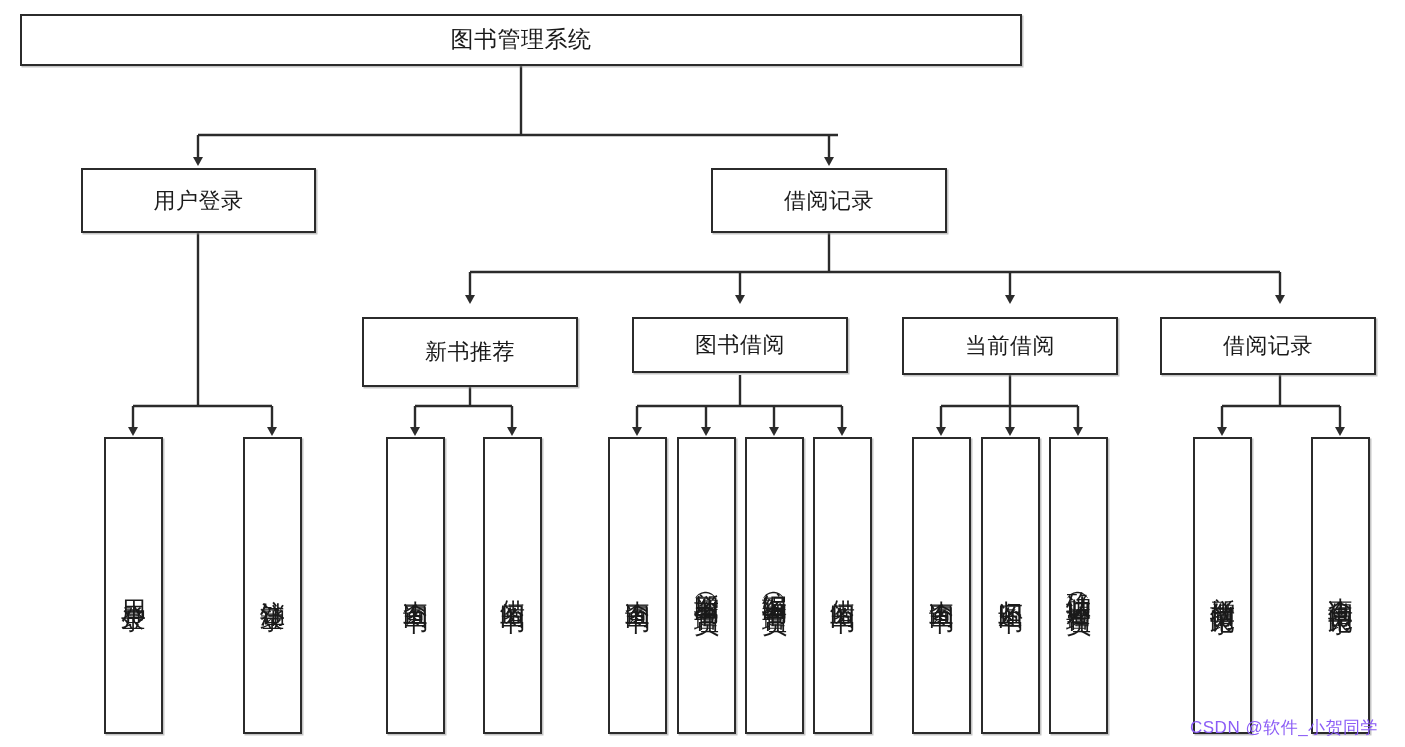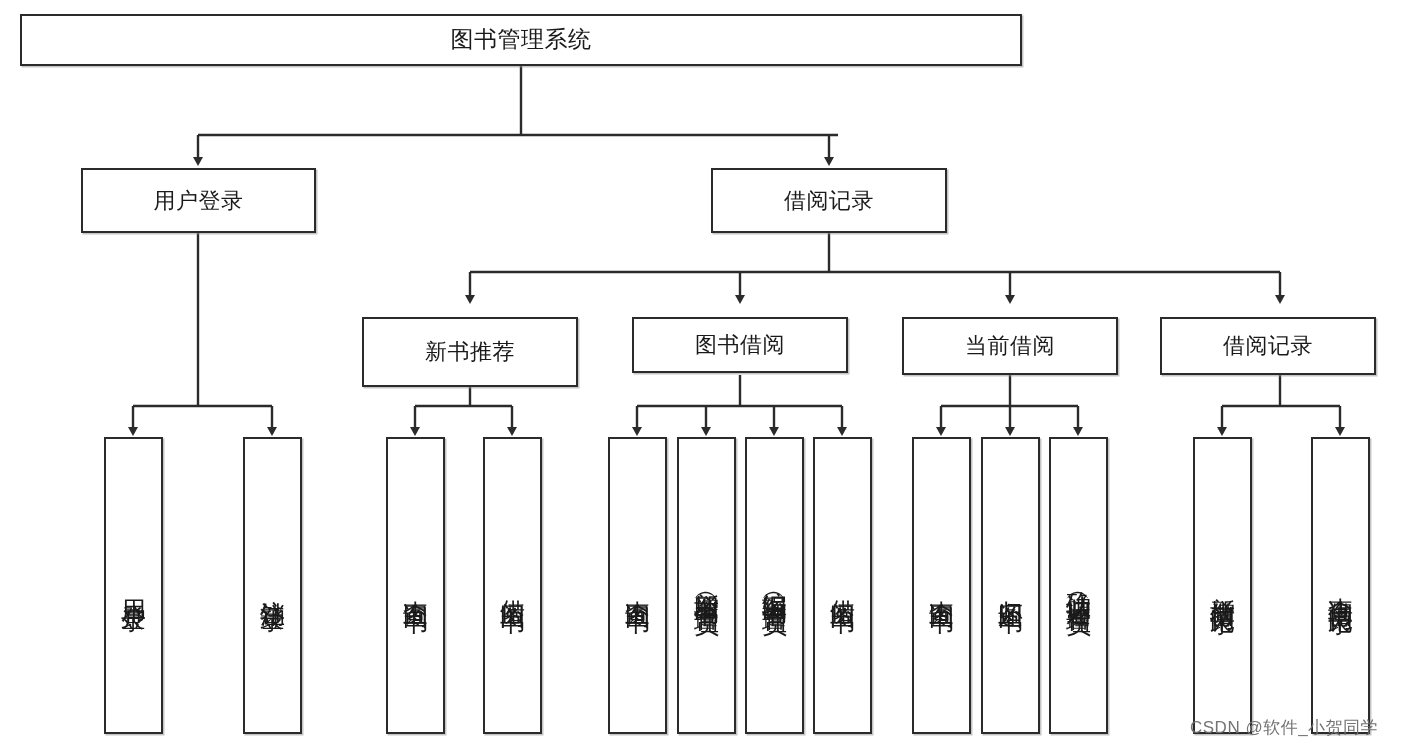--- a/index.html
+++ b/index.html
@@ -58,21 +58,21 @@
   .node.vert .node-label {
     writing-mode: vertical-rl;
     text-orientation: upright;
     font-size: 25px;
     line-height: 1.0;
     letter-spacing: 3px;
     white-space: nowrap;
   }
   .watermark {
     position: absolute;
-    color: #737373;
+    color: #8b5cf6;
     font-size: 17px;
     white-space: nowrap;
     letter-spacing: 0.5px;
     user-select: none;
   }
 </style>
 </head>
 <body>
 
 <div id="canvas">

